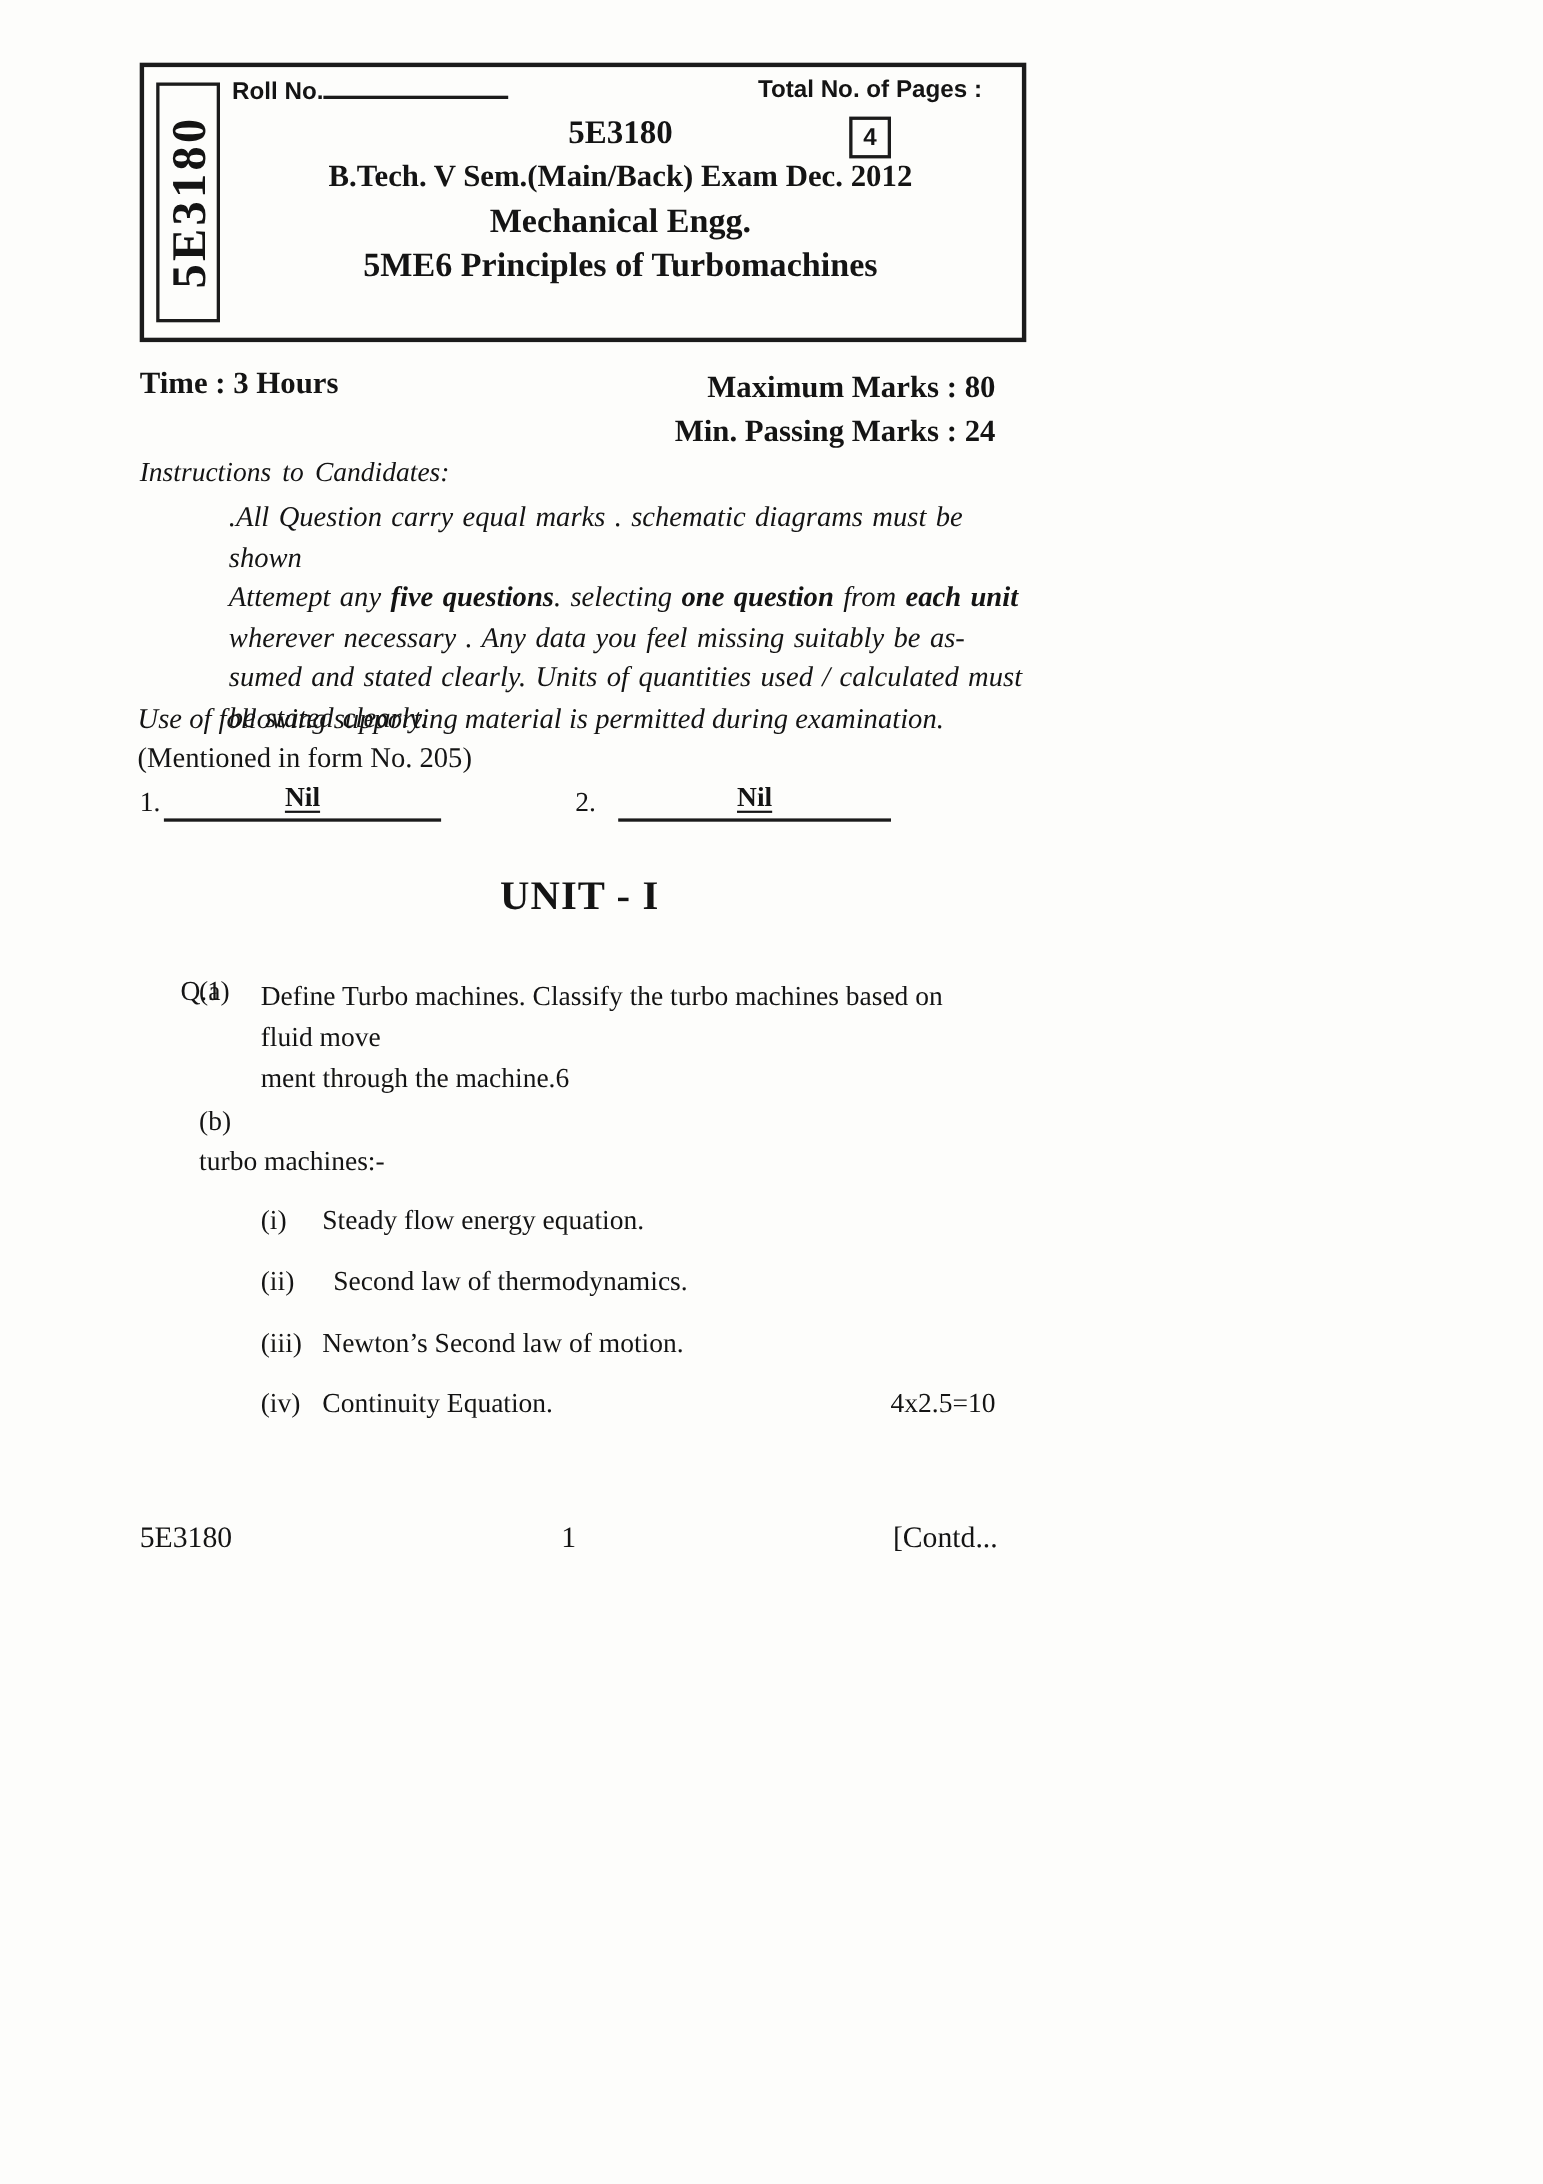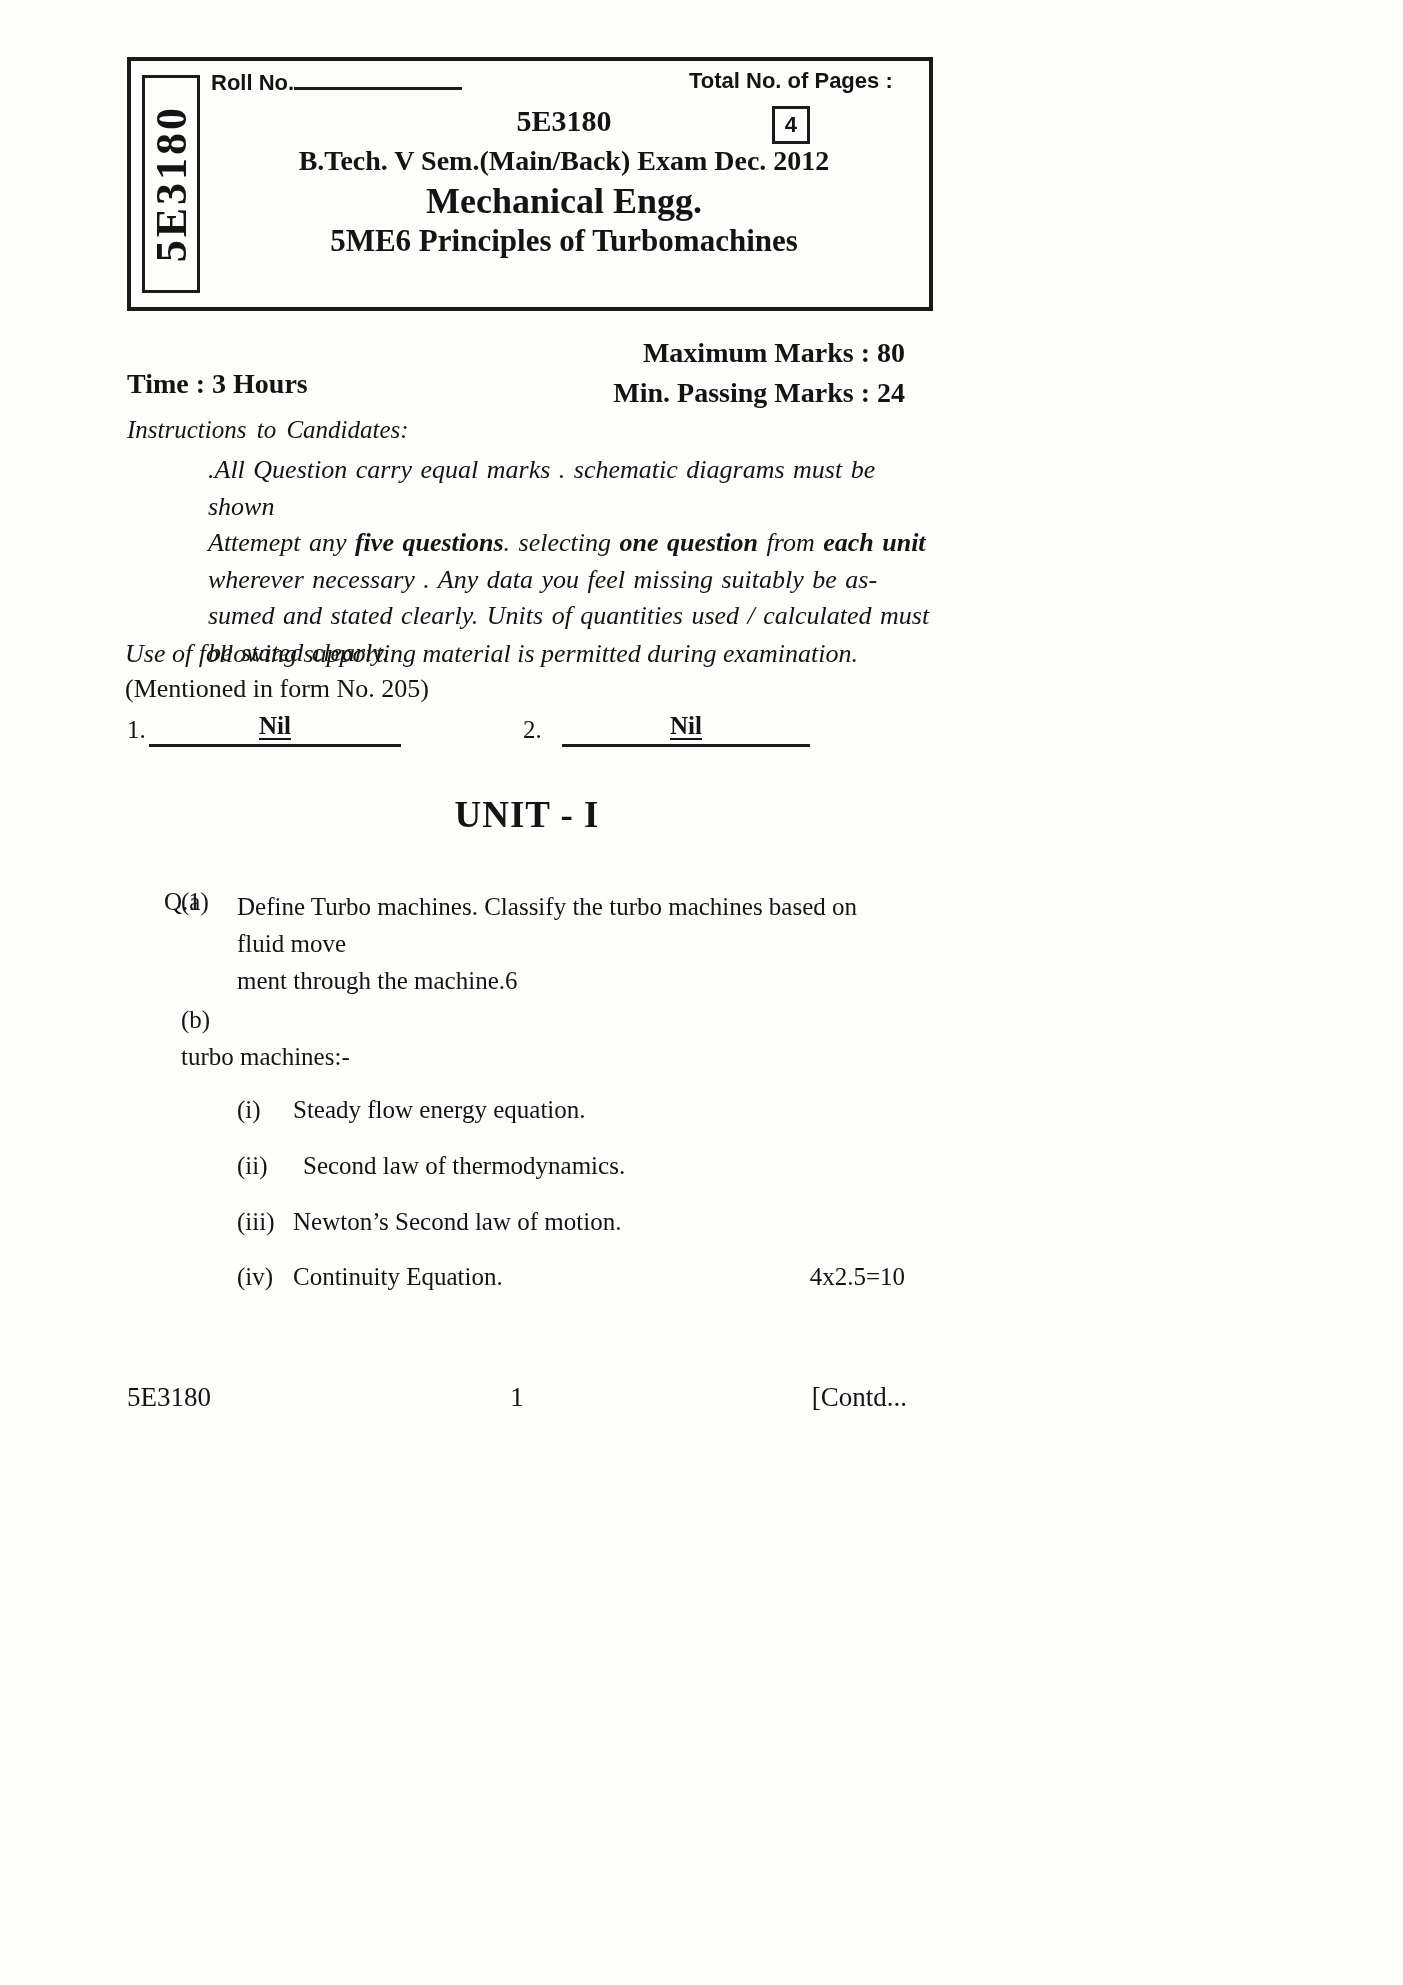--- a/index.html
+++ b/index.html
@@ -87,31 +87,30 @@
     position: absolute;
     left: 76px;
     top: 40px;
     width: 714px;
     text-align: center;
     font-weight: bold;
     line-height: 40px;
   }
   .header-title .code   { font-size: 30px; }
   .header-title .line1  { font-size: 28px; }
-  .header-title .line2  { font-size: 36px; }
+  .header-title .line2  { font-size: 31px; }
   .header-title .line3  { font-size: 31px; }
 
   
   .time-label {
     position: absolute;
     left: 127px;
     top: 333px;
     font-weight: bold;
     font-size: 28px;
-    margin-top: 35px;
   }
   .marks-block {
     position: absolute;
     left: 560px;
     top: 333px;
     width: 345px;
     text-align: right;
     font-weight: bold;
     font-size: 28px;
     line-height: 40px;

